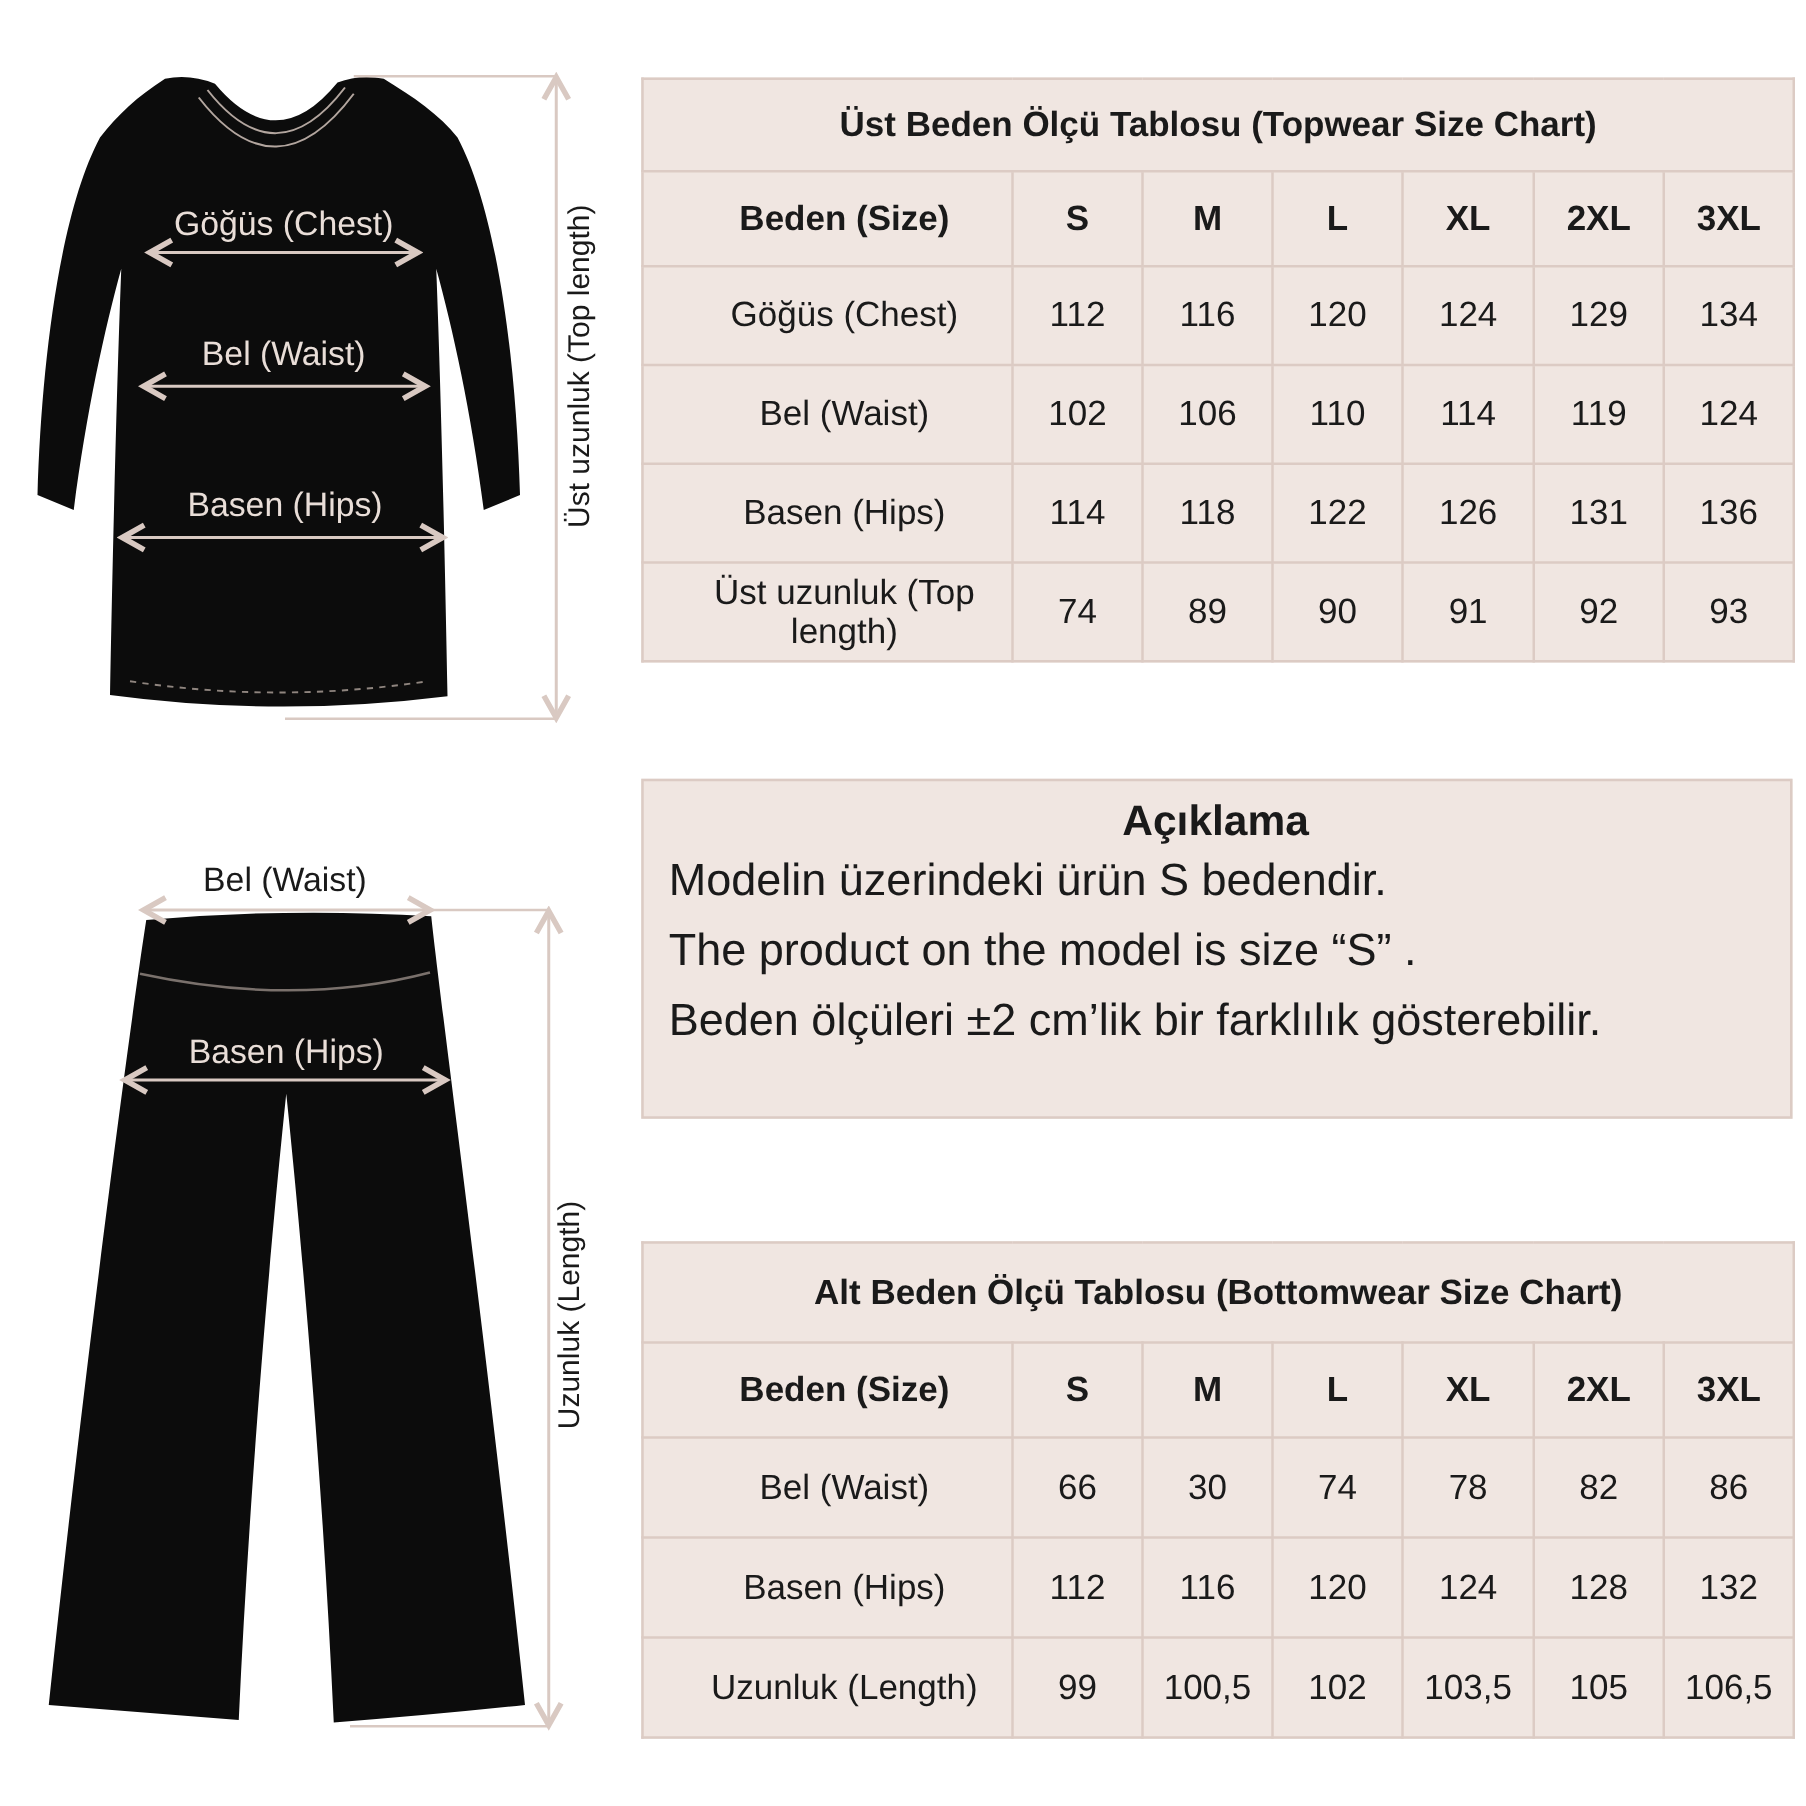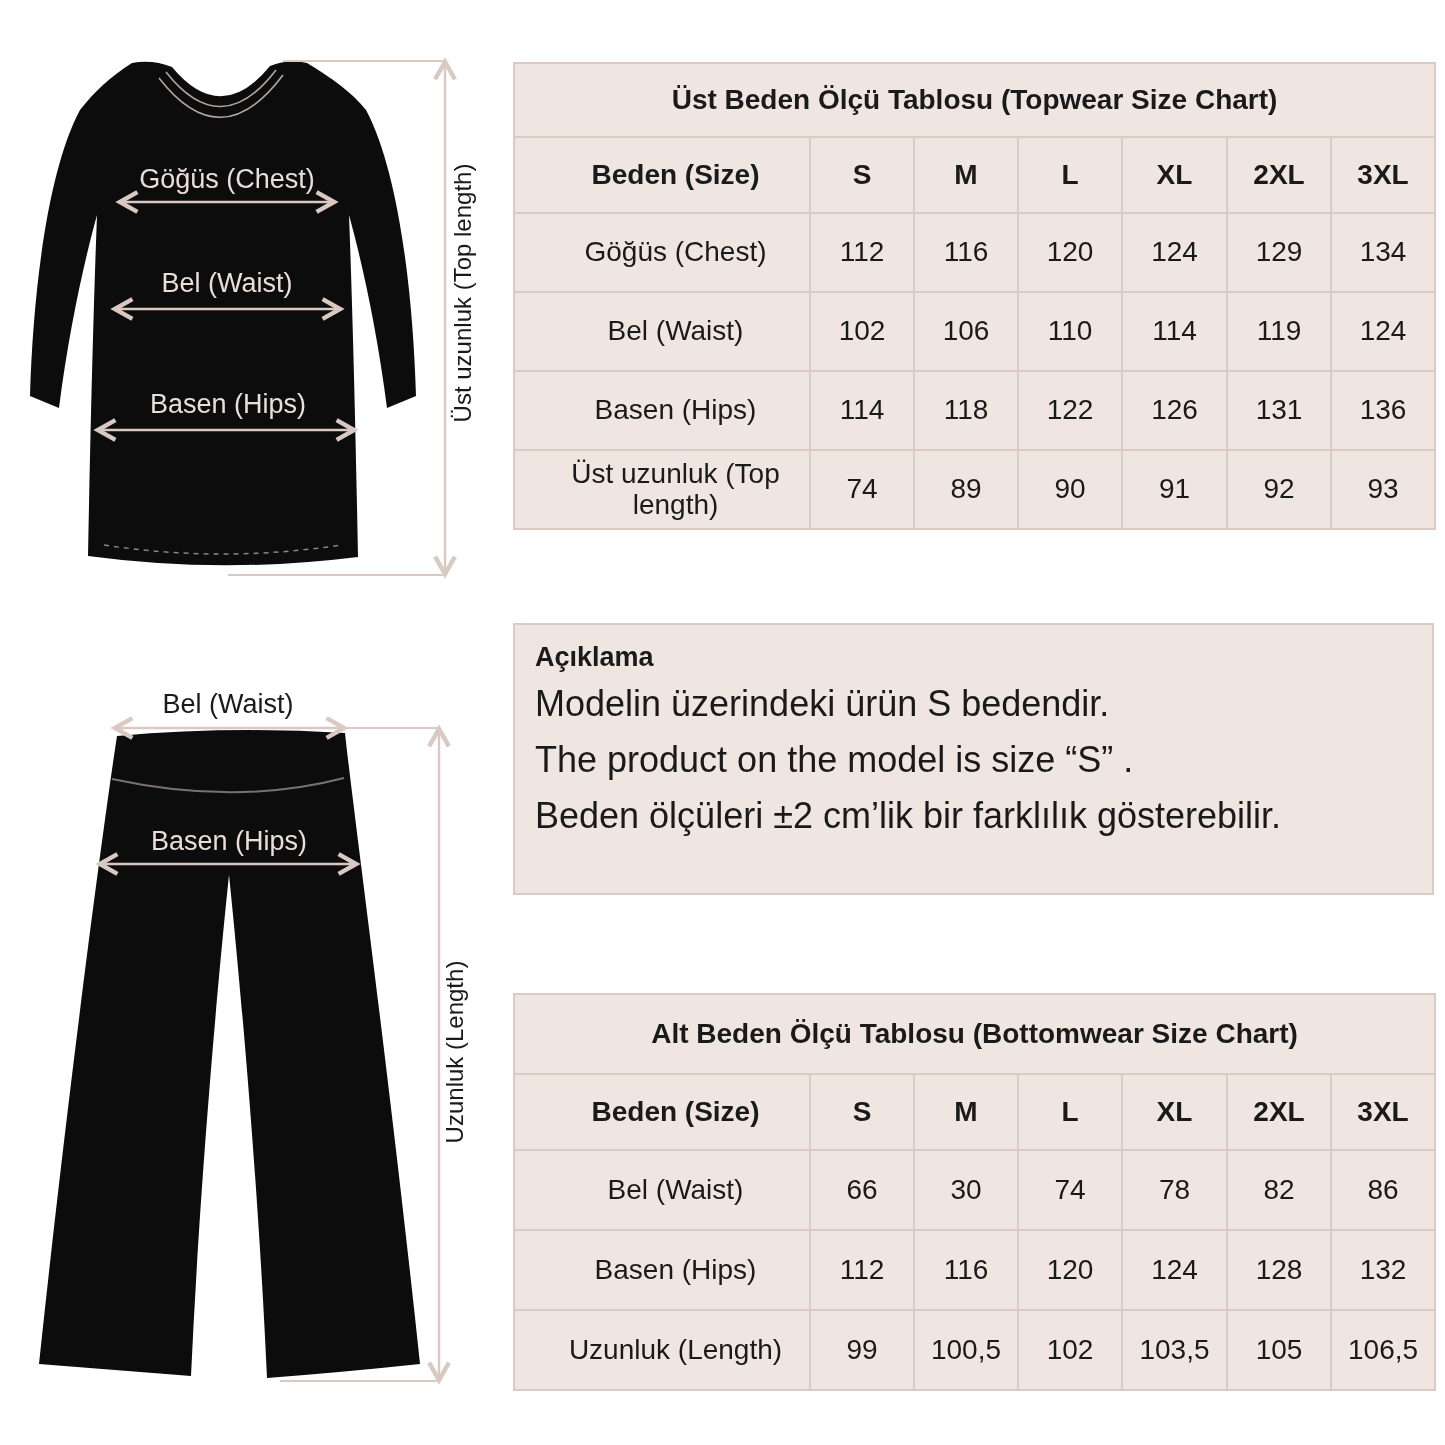--- a/index.html
+++ b/index.html
@@ -33,21 +33,21 @@
   #bottom-table tr.r-data{height:80px;}
 
   
   #note-box{
     position:absolute;left:513px;top:623px;width:921px;height:272px;
     box-sizing:border-box;
     background:#f0e6e1;border:2px solid #dccbc4;
     padding:17px 22px 0 20px;
     overflow:hidden;
   }
-  #note-box .note-title{font-size:27px;font-weight:bold;line-height:30px;margin:0 0 17px 0;}
+  #note-box .note-title{font-size:34px;font-weight:bold;line-height:30px;margin:0 0 17px 0;text-align:center;}
   #note-box p{font-size:36px;line-height:30px;margin:0 0 26px 0;font-weight:400;}
 
   
   .illus{position:absolute;left:0;}
   #top-illus{top:0;}
   #bottom-illus{top:660px;}
   svg text{font-family:"Liberation Sans", sans-serif;}
   .garment-label{fill:#e9ded8;font-size:27px;}
   .outside-label{fill:#1a1a1a;font-size:27px;}
   .rot-label{fill:#1a1a1a;font-size:24px;}

